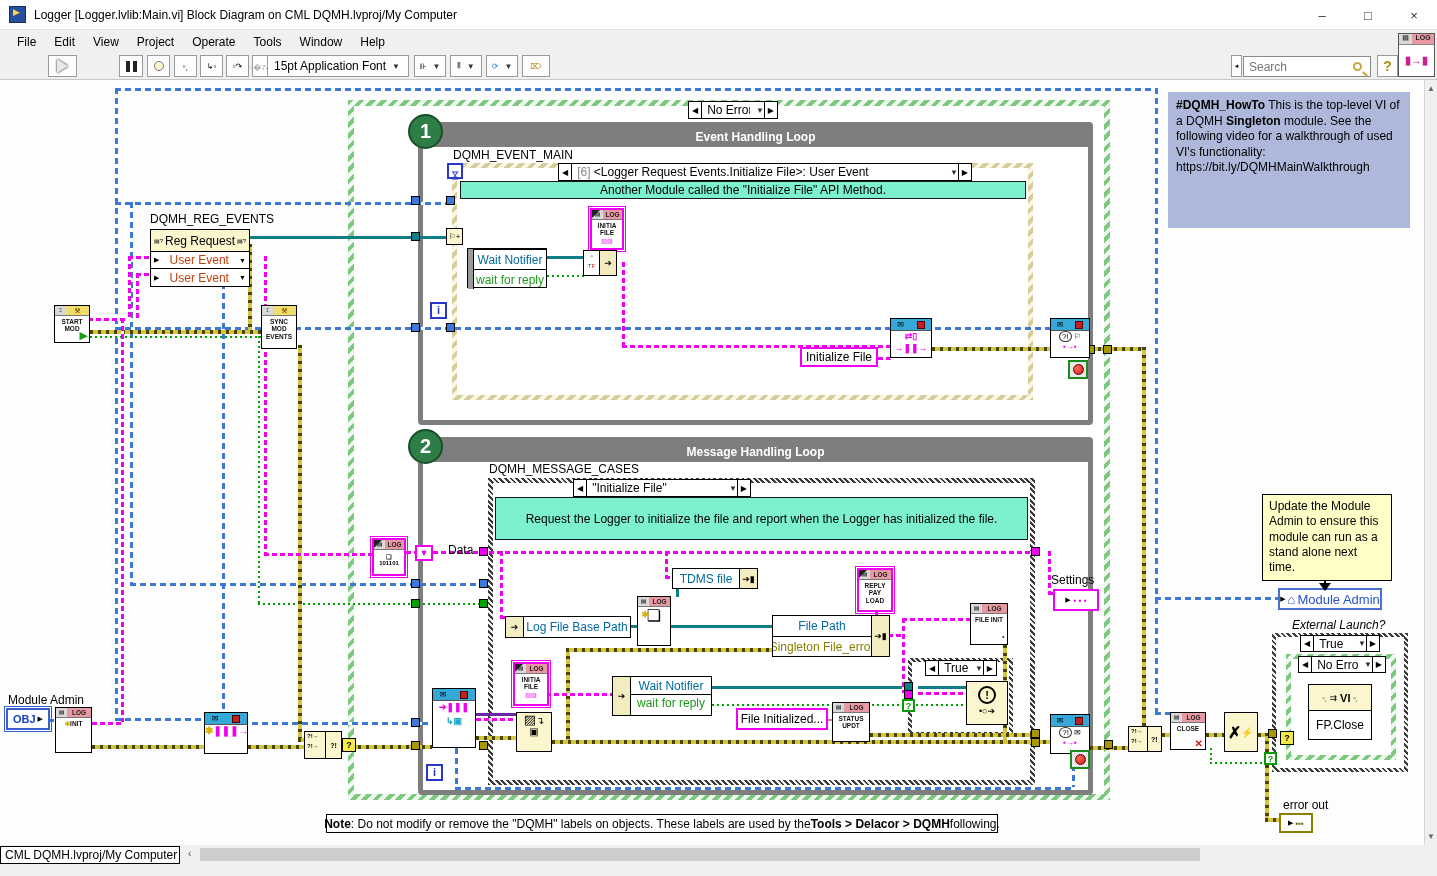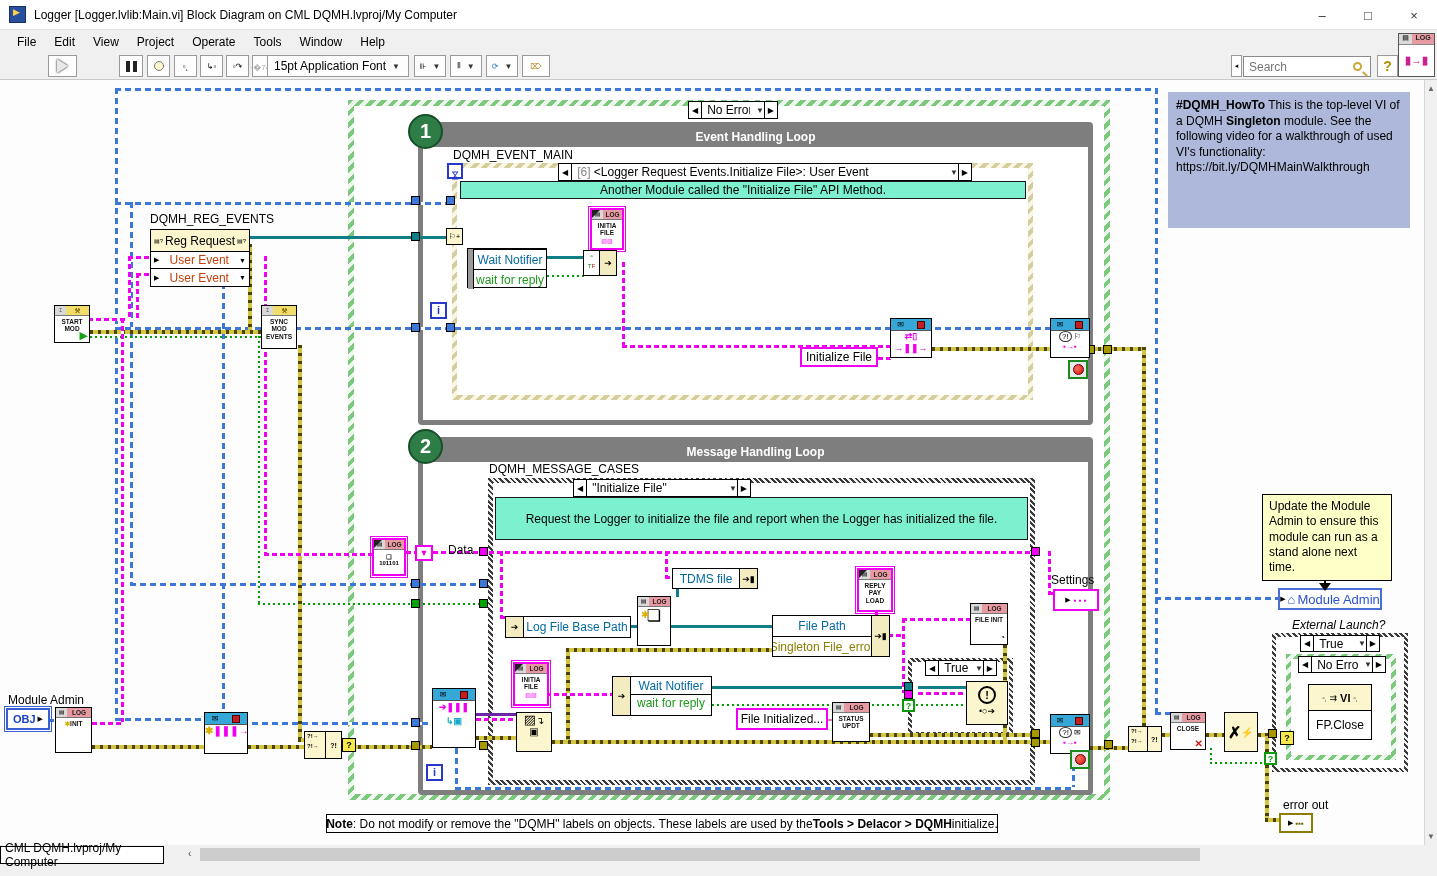--- a/index.html
+++ b/index.html
@@ -627,31 +627,31 @@
     <div class="lbl" style="left:1283px;top:718px;">error out</div>
     <div class="node" style="left:1279px;top:733px;width:34px;height:20px;border:2px solid #8a7f00;display:flex;align-items:center;justify-content:center;gap:2px;">
       <span style="font-size:7px;">▶</span>
         <span style="font-size:8px;color:#6a6000;">▪▪▪</span>
     </div>
 
     <div class="abs" style="left:326px;top:734px;width:672px;height:19px;background:#fff;border:1px solid #000;z-index:30;display:flex;align-items:center;justify-content:center;font-size:12px;white-space:nowrap;">
       <b>Note</b>
         <span>: Do not modify or remove the "DQMH" labels on objects. These labels are used by the </span>
         <b>Tools &gt; Delacor &gt; DQMH</b>
-        <span> initialize.</span>
+        <span> following.</span>
     </div>
   </div>
 
   <div class="abs" style="position:absolute;left:1424px;top:80px;width:13px;height:765px;background:#f0f0f0;border-left:1px solid #d5d5d5;">
     <div style="text-align:center;font-size:8px;color:#666;padding-top:4px;">▲</div>
     <div style="position:absolute;bottom:4px;width:100%;text-align:center;font-size:8px;color:#666;">▼</div>
   </div>
 
   <div class="abs" style="position:absolute;left:0;top:845px;width:1437px;height:31px;background:#f0f0f0;">
-    <div style="position:absolute;left:0;top:1px;height:18px;width:164px;background:#fff;border:1px solid #000;display:flex;align-items:center;padding-left:4px;font-size:12px;">
+    <div style="position:absolute;left:0;top:1px;height:18px;width:180px;background:#fff;border:1px solid #000;display:flex;align-items:center;padding-left:4px;font-size:12px;">
       <span>CML DQMH.lvproj/My Computer</span>
     </div>
     <div style="position:absolute;left:188px;top:3px;font-size:10px;color:#444;">‹</div>
     <div style="position:absolute;left:200px;top:2px;width:1224px;height:15px;background:#f0f0f0;">
       <div style="position:absolute;left:0;top:1px;width:1000px;height:13px;background:#cdcdcd;"></div>
     </div>
   </div>
 
 </div>
 

